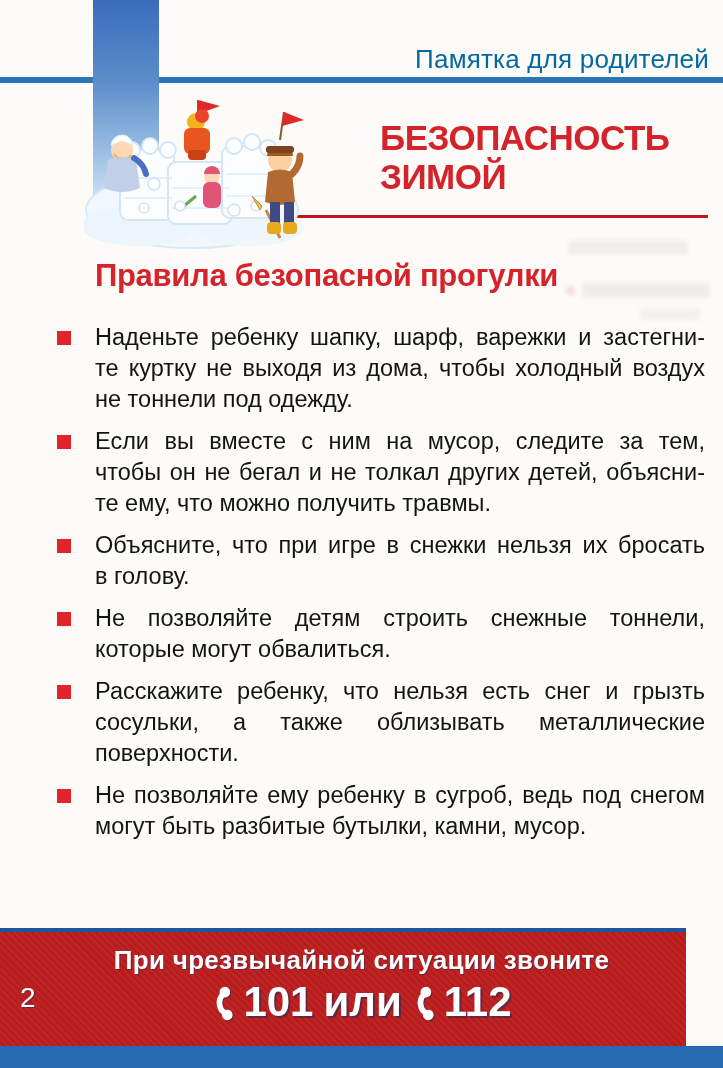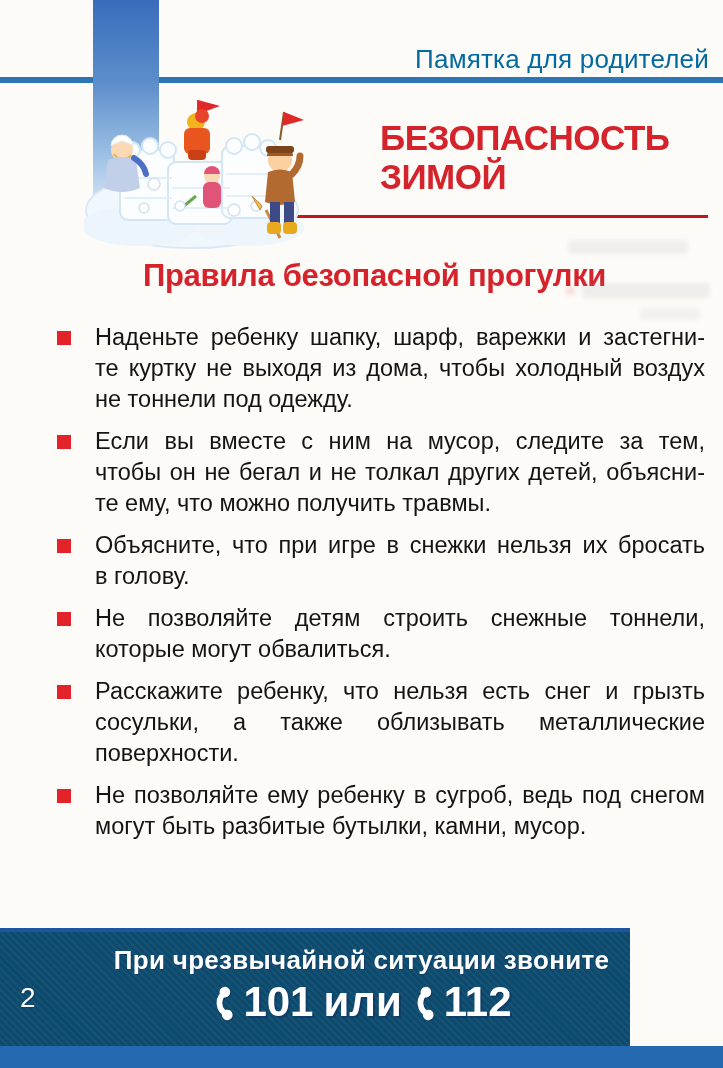--- a/index.html
+++ b/index.html
@@ -15,39 +15,39 @@
   
   .title{position:absolute;top:118px;left:360px;color:#d5232b;font-weight:bold;
     font-size:35px;line-height:39px;letter-spacing:-0.5px;margin-left:20px;}
   .title-rule{position:absolute;top:215px;left:280px;width:428px;height:3px;background:#c3161d;}
 
   
   .illus{position:absolute;top:88px;left:84px;width:222px;height:162px;z-index:3;}
 
   
   .section-title{position:absolute;top:258px;left:95px;color:#d5232b;font-weight:bold;
-    font-size:31px;letter-spacing:-0.3px;margin-left:48px;}
+    font-size:31px;letter-spacing:-0.3px;}
 
   
   .bullets{position:absolute;top:322px;left:57px;width:650px;}
   .bullet{display:flex;margin-bottom:11px;}
   .marker{flex:0 0 14px;width:14px;height:14px;background:#e3232a;margin-top:9px;margin-right:24px;}
   .btext{width:610px;font-size:23.5px;line-height:31px;color:#141414;}
   .bl{white-space:normal;}
   .j{text-align:justify;text-align-last:justify;}
 
   
   .ghost{position:absolute;border-radius:3px;filter:blur(2px);}
   .g1{top:240px;left:568px;width:120px;height:14px;background:rgba(160,160,160,.14);}
   .g2{top:283px;left:582px;width:128px;height:15px;background:rgba(160,160,160,.15);}
   .g3{top:286px;left:566px;width:9px;height:9px;background:rgba(220,90,90,.18);}
   .g4{top:308px;left:640px;width:60px;height:12px;background:rgba(170,170,170,.12);}
 
   
-  .banner{position:absolute;top:928px;left:0;width:630px;height:140px;background:#0c4a6e;
+  .banner{position:absolute;top:928px;left:0;width:686px;height:140px;background:#b91c1c;
     border-top:4px solid #1d55a0;box-sizing:border-box;}
   .banner::before{content:"";position:absolute;inset:0;
     background:repeating-linear-gradient(45deg,rgba(255,255,255,.045) 0 2px,rgba(0,0,0,0) 2px 5px);}
   .banner-bottom{position:absolute;bottom:0;left:0;width:723px;height:22px;background:#2569b1;}
   .banner-line1{position:absolute;top:13px;left:0;width:723px;text-align:center;color:#ffffff;
     font-size:26px;font-weight:bold;letter-spacing:.3px;text-shadow:1px 1px 0 rgba(15,45,95,.45);}
   .banner-line2{position:absolute;top:46px;left:0;width:723px;display:flex;justify-content:center;
     align-items:center;gap:10px;color:#ffffff;font-size:42px;font-weight:bold;
     text-shadow:2px 2px 0 rgba(15,45,95,.5);}
   .phone-icon{width:22px;height:36px;filter:drop-shadow(1.5px 1.5px 0 rgba(15,45,95,.55));margin-top:4px;}

